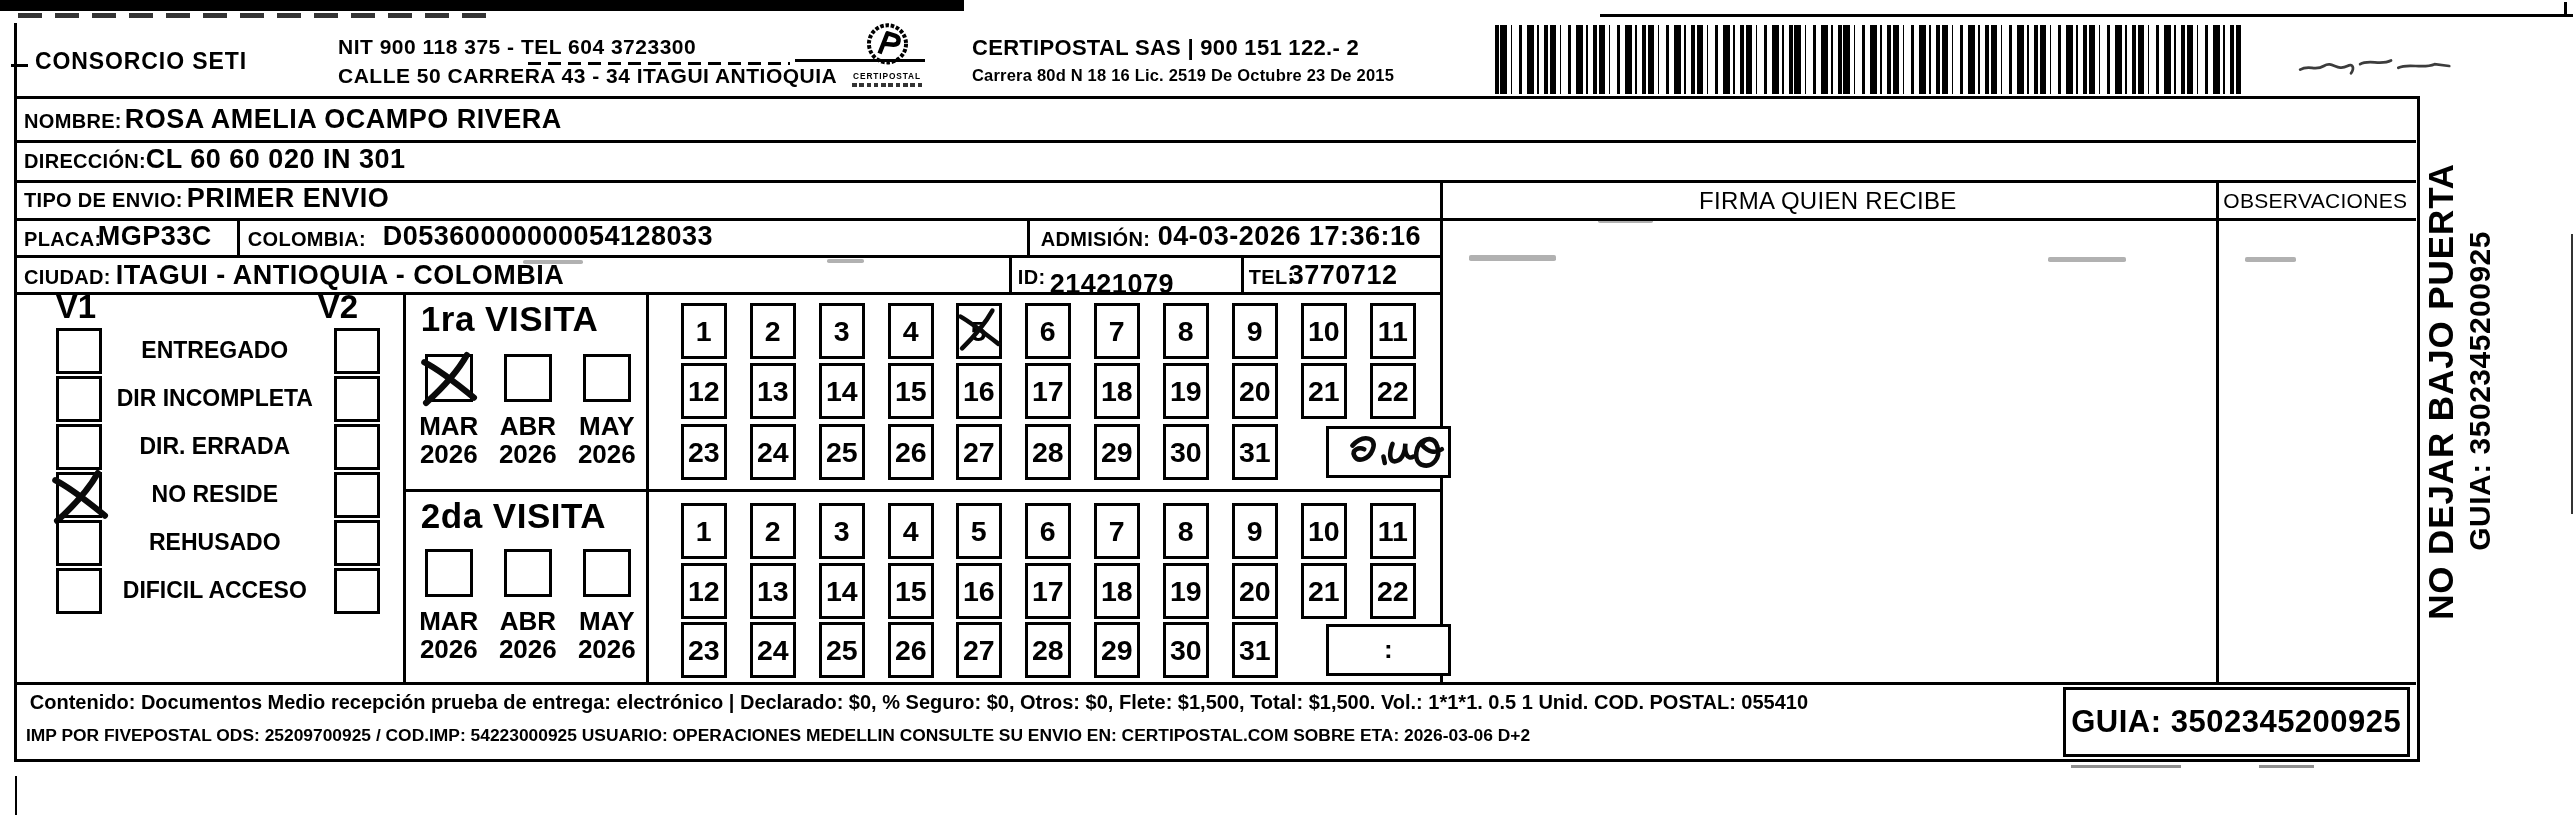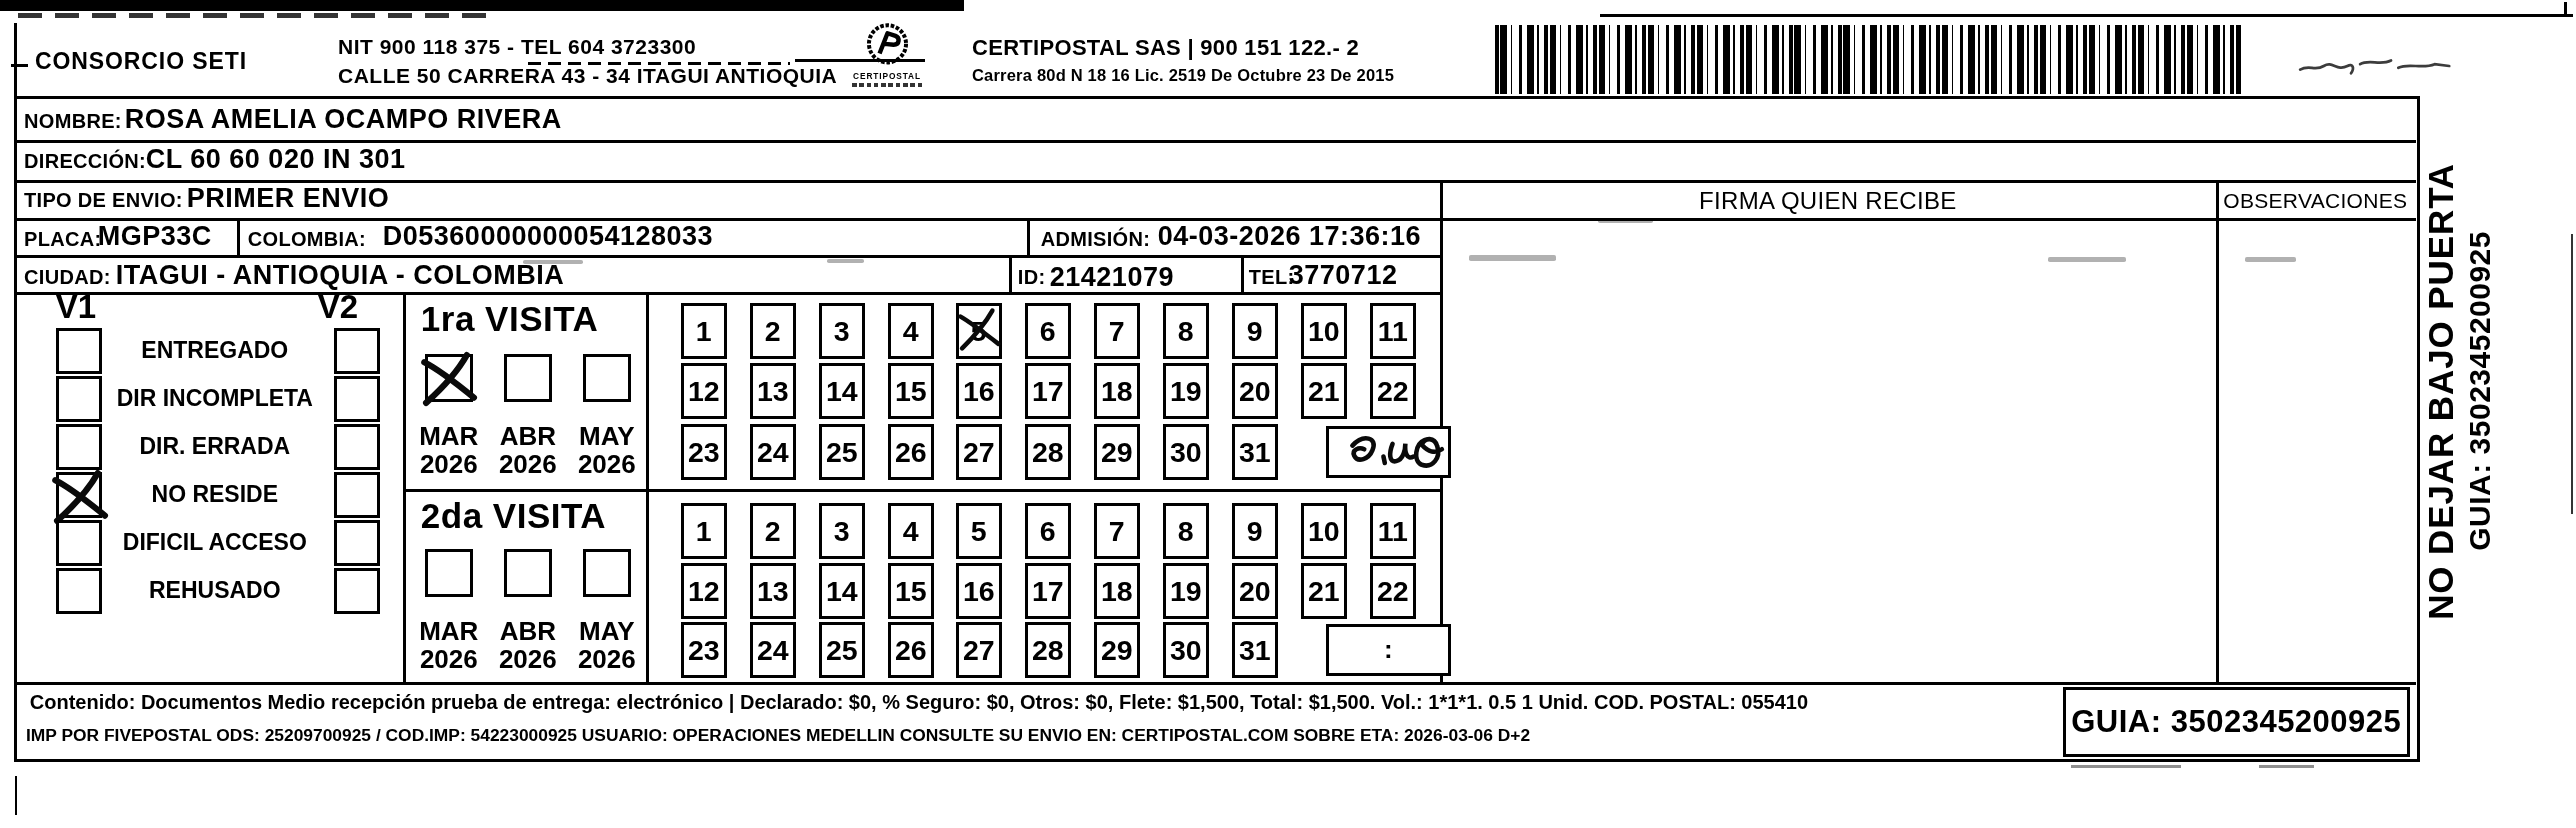--- a/index.html
+++ b/index.html
@@ -55,21 +55,21 @@
       background:#fff;top:1.8px;left:39px;box-sizing:content-box}
   .cb-v2{left:317px}
   .status-label{position:absolute;left:83px;width:230px;top:11px;text-align:center;
                 font-weight:bold;font-size:23px;white-space:nowrap}
 
   
   .visit-title{position:absolute;font-size:35px;font-weight:bold;letter-spacing:0.5px}
   .month-row{position:absolute;left:398px;width:230px;display:flex;gap:11px}
   .month-col{width:68px;text-align:center;position:relative}
   .mbox{position:relative;width:42px;height:42px;border:3.7px solid #000;margin:0 auto;background:#fff}
-  .mlab{font-size:26px;font-weight:bold;margin-top:21px;line-height:27.6px}
+  .mlab{font-size:26px;font-weight:bold;margin-top:11px;line-height:27.6px}
   .myear{font-size:26px;font-weight:bold;line-height:27.6px}
 
   .day-row{position:absolute;left:629px;width:808px;height:57px}
   .daybox{position:absolute;top:0;width:40px;height:50px;border:3.7px solid #000;font-weight:bold;
           font-size:28.5px;display:flex;align-items:center;justify-content:center;background:#fff}
   .wide-box{position:absolute;left:680px;top:1.8px;width:119px;height:46px;border:3.7px solid #000;
             display:flex;align-items:center;justify-content:center;background:#fff}
   .colon{font-size:26px;font-weight:bold}
 
   .xm{position:absolute;left:-11px;top:-9.2px;width:66px;height:62px;overflow:visible;pointer-events:none}
@@ -177,21 +177,21 @@
     <span class="lab abs" style="left:7.3px;top:129px">PLACA:</span>
     <span class="val abs" style="left:81px;top:122px">MGP33C</span>
     <span class="lab abs" style="left:231px;top:129px">COLOMBIA:</span>
     <span class="val abs" style="left:366px;top:122px">D05360000000054128033</span>
     <span class="lab abs" style="left:1024px;top:129px">ADMISIÓN:</span>
     <span class="val abs" style="left:1141px;top:122px">04-03-2026 17:36:16</span>
 
     <span class="lab abs" style="left:7.3px;top:167px">CIUDAD:</span>
     <span class="val abs" style="left:99px;top:161px">ITAGUI - ANTIOQUIA - COLOMBIA</span>
     <span class="lab abs" style="left:1001px;top:167px">ID:</span>
-    <span class="val abs" style="left:1033px;top:163px">21421079</span>
+    <span class="val abs" style="left:1033px;top:170px">21421079</span>
     <span class="lab abs" style="left:1232px;top:167px">TEL:</span>
     <span class="val abs" style="left:1272px;top:161px">3770712</span>
 
     <div class="v-title" style="left:39px;top:189px">V1</div>
     <div class="v-title" style="left:301px;top:189px">V2</div>
     <div class="status-list">
         <div class="status-row">
           <span class="cb"></span>
           <span class="status-label">ENTREGADO</span>
           <span class="cb cb-v2"></span>
@@ -211,26 +211,26 @@
             <svg class="xm" viewBox="0 0 70 70">
               <path d="M6 16 C22 24 40 38 62 56"></path>
               <path d="M54 8 C44 26 28 44 8 62"></path>
             </svg>
           </span>
           <span class="status-label">NO RESIDE</span>
           <span class="cb cb-v2"></span>
         </div>
         <div class="status-row">
           <span class="cb"></span>
+          <span class="status-label">REHUSADO</span>
+          <span class="cb cb-v2"></span>
+        </div>
+        <div class="status-row">
+          <span class="cb"></span>
           <span class="status-label">DIFICIL ACCESO</span>
-          <span class="cb cb-v2"></span>
-        </div>
-        <div class="status-row">
-          <span class="cb"></span>
-          <span class="status-label">REHUSADO</span>
           <span class="cb cb-v2"></span>
         </div>
       </div>
 
     <div class="visit-title" style="left:404px;top:200px">1ra VISITA</div>
     <div class="month-row" style="top:255px">
         <div class="month-col">
           <div class="mbox">
             <svg class="xm" viewBox="0 0 70 70">
               <path d="M6 16 C22 24 40 38 62 56"></path>

